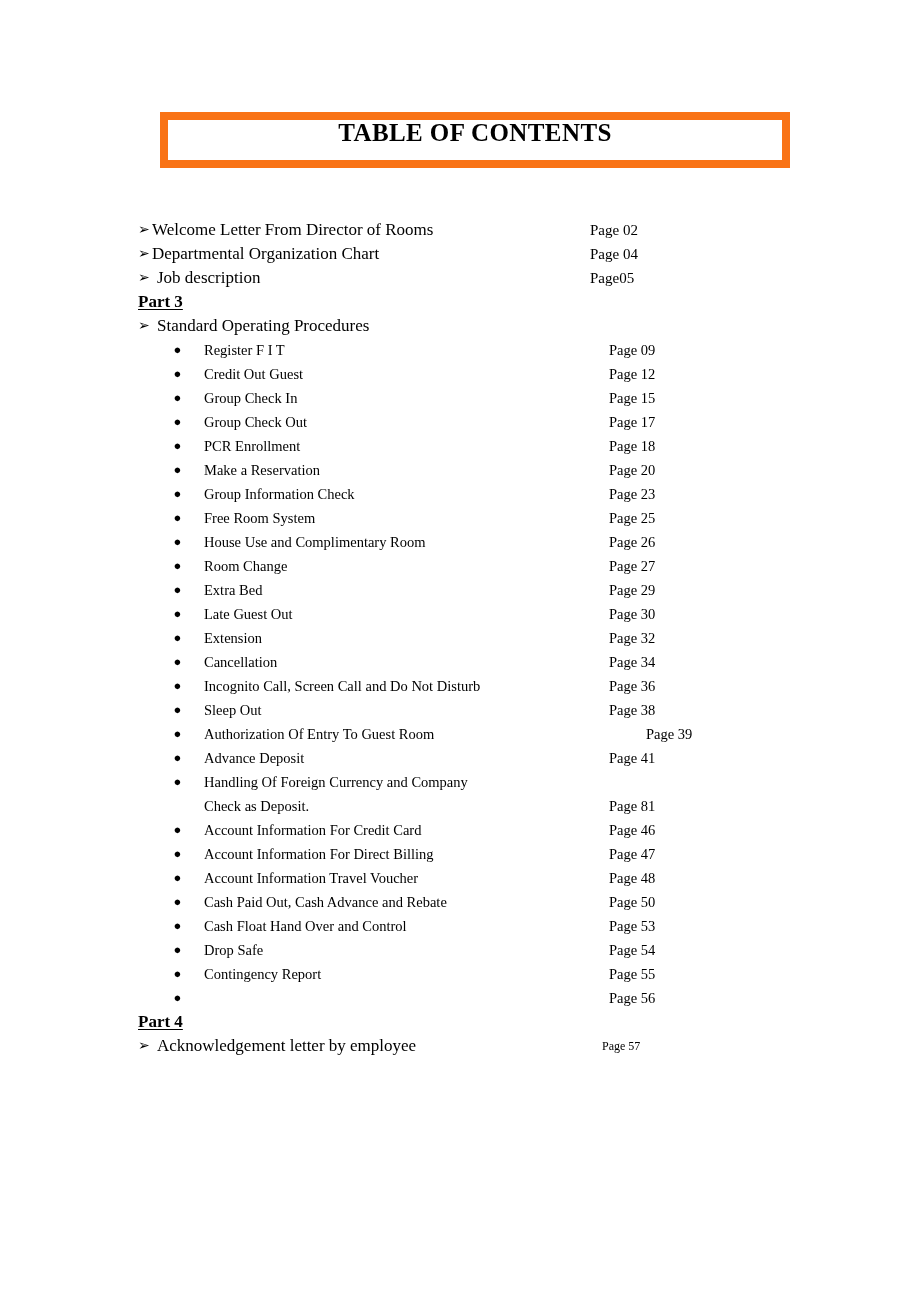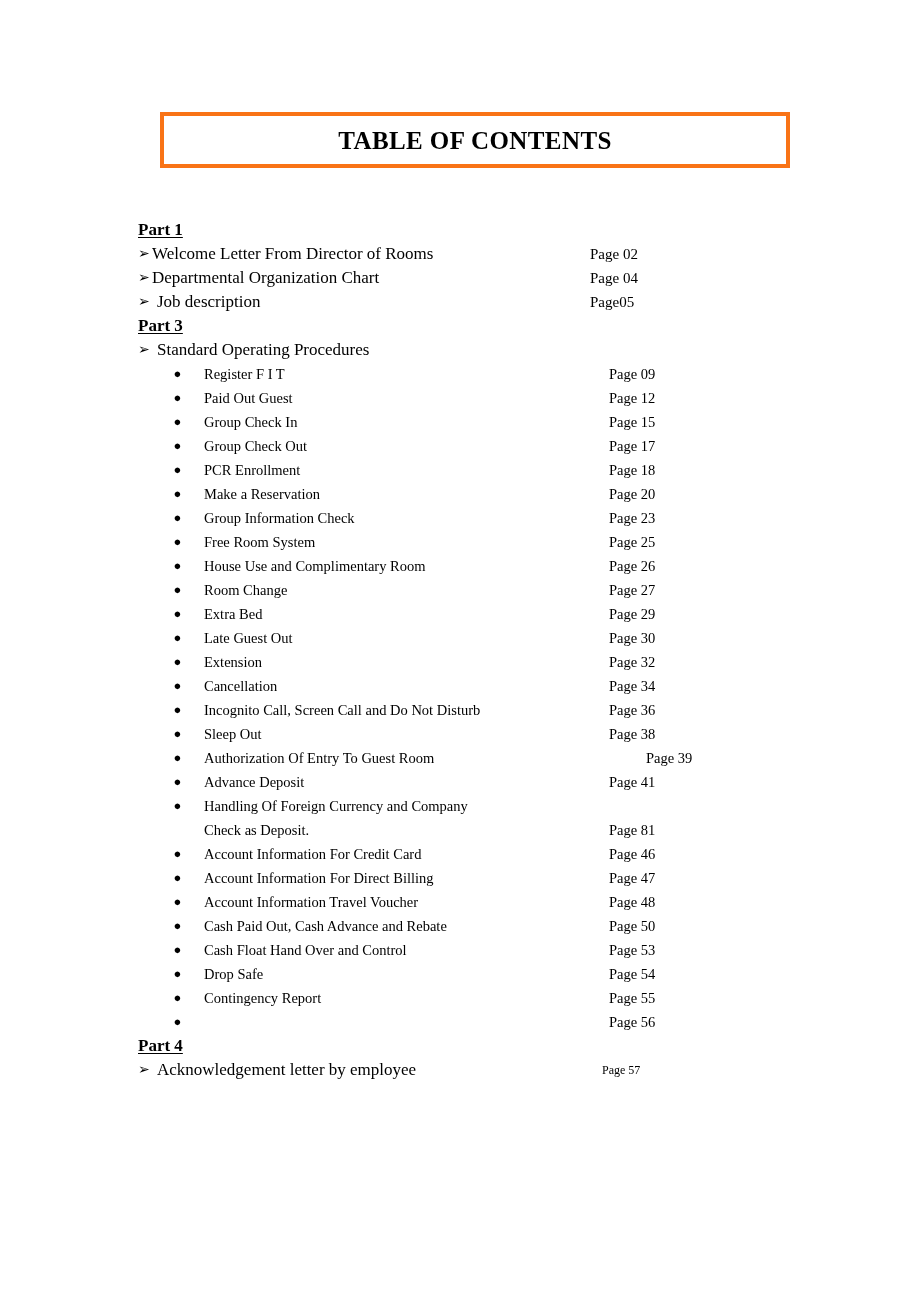--- a/index.html
+++ b/index.html
@@ -17,24 +17,24 @@
     overflow: hidden;
   }
 
   
   .title-box {
     position: absolute;
     left: 160px;
     top: 112px;
     width: 630px;
     height: 56px;
-    border: 4px solid #f97316;
+    border: 8px solid #f97316;
     box-sizing: border-box;
     display: flex;
-    align-items: center;
+    align-items: flex-start;
     justify-content: center;
   }
   .title-text {
     font-size: 25px;
     font-weight: bold;
     letter-spacing: 0.4px;
     line-height: 1;
   }
 
   
@@ -137,23 +137,20 @@
 </style>
 </head>
 <body>
 
 <div class="title-box">
   <div class="title-text">TABLE OF CONTENTS</div>
 </div>
 
 <div class="toc">
 
-  <div class="part-heading">
-    <span class="part-label">Part 1</span>
-  </div>
 
   <div class="arrow-row tight">
     <span class="arrow-icon">➢</span>
     <span class="arrow-label">Welcome Letter From Director of Rooms</span>
     <span class="page-num">Page 02</span>
   </div>
 
   <div class="arrow-row tight">
     <span class="arrow-icon">➢</span>
     <span class="arrow-label">Departmental Organization Chart</span>
@@ -176,21 +173,21 @@
     <span class="arrow-label">Standard Operating Procedures</span>
   </div>
 
   <div class="disc-row">
     <span class="disc-icon">●</span>
     <span class="disc-label">Register F I T</span>
     <span class="page-num">Page 09</span>
   </div>
   <div class="disc-row">
     <span class="disc-icon">●</span>
-    <span class="disc-label">Paid Out Guest</span>
+    <span class="disc-label">Credit Out Guest</span>
     <span class="page-num">Page 12</span>
   </div>
   <div class="disc-row">
     <span class="disc-icon">●</span>
     <span class="disc-label">Group Check In</span>
     <span class="page-num">Page 15</span>
   </div>
   <div class="disc-row">
     <span class="disc-icon">●</span>
     <span class="disc-label">Group Check Out</span>

